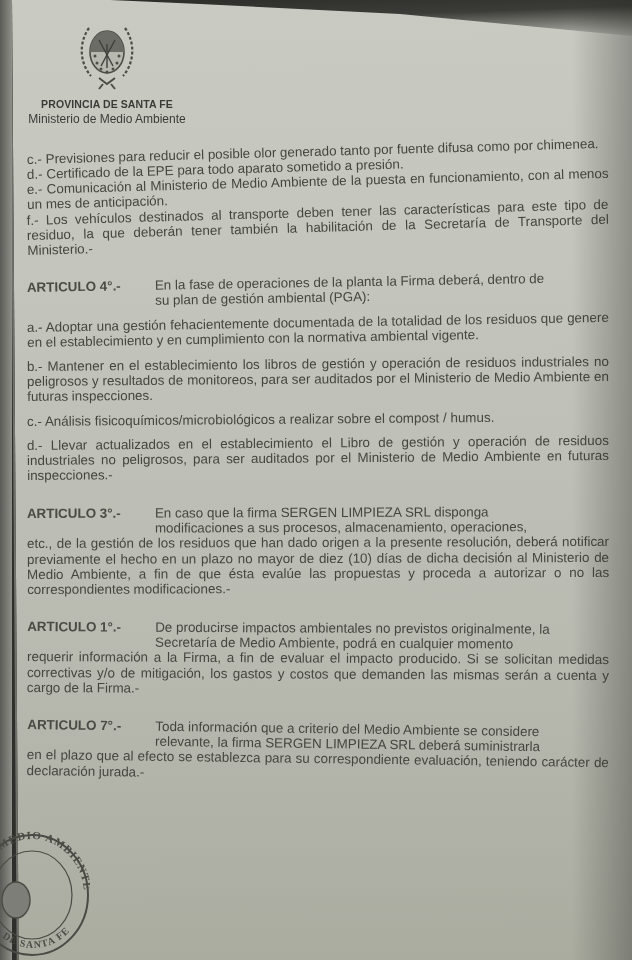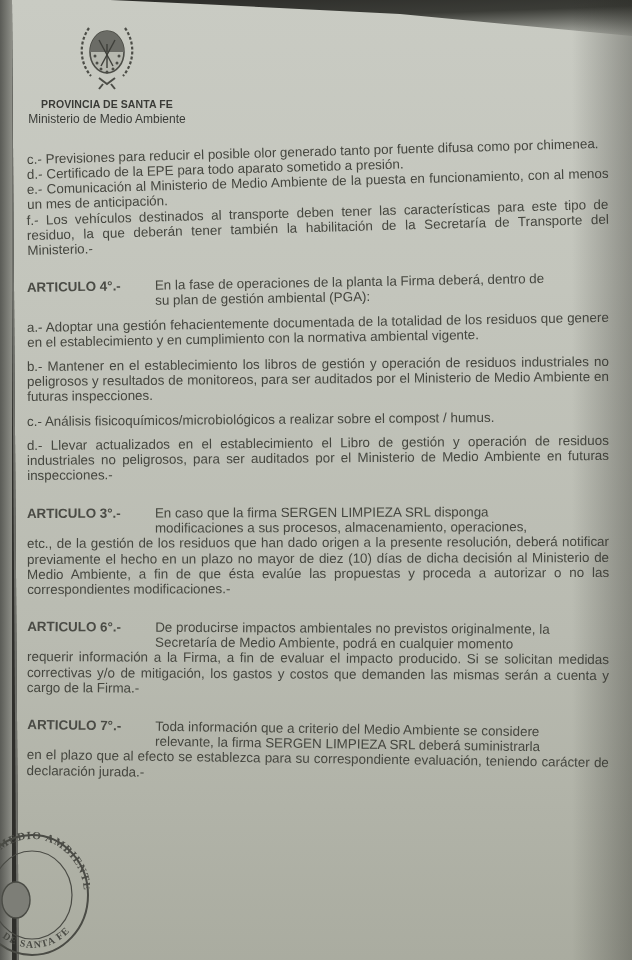--- a/index.html
+++ b/index.html
@@ -116,21 +116,21 @@
       <span class="art-label">ARTICULO 3°.-</span>
       <span class="art-first">En caso que la firma SERGEN LIMPIEZA SRL disponga</span>
     </div>
     <div class="indent p">modificaciones a sus procesos, almacenamiento, operaciones,</div>
     <p class="p">etc., de la gestión de los residuos que han dado origen a la presente resolución, deberá notificar previamente el hecho en un plazo no mayor de diez (10) días de dicha decisión al Ministerio de Medio Ambiente, a fin de que ésta evalúe las propuestas y proceda a autorizar o no las correspondientes modificaciones.-</p>
   </div>
 
   <div class="gap2"></div>
   <div class="tilt5">
     <div class="art">
-      <span class="art-label">ARTICULO 6°.-</span>
+      <span class="art-label">ARTICULO 1°.-</span>
       <span class="art-first">De producirse impactos ambientales no previstos originalmente, la</span>
     </div>
     <div class="indent p">Secretaría de Medio Ambiente, podrá en cualquier momento</div>
     <p class="p">requerir información a la Firma, a fin de evaluar el impacto producido. Si se solicitan medidas correctivas y/o de mitigación, los gastos y costos que demanden las mismas serán a cuenta y cargo de la Firma.-</p>
   </div>
 
   <div class="gap2"></div>
   <div class="tilt6">
     <div class="art">
       <span class="art-label">ARTICULO 7°.-</span>

